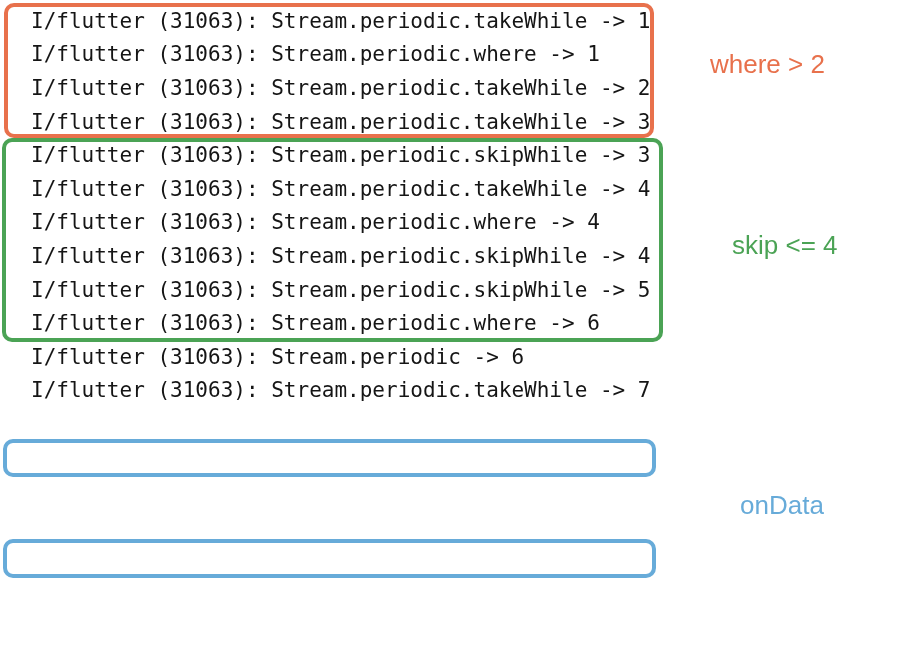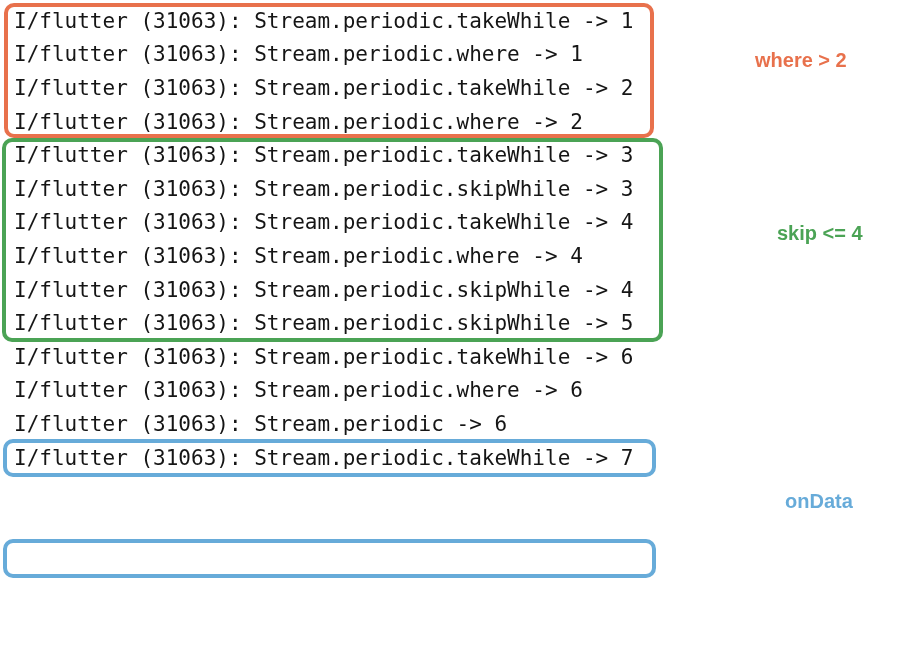--- a/index.html
+++ b/index.html
@@ -20,21 +20,21 @@
     left: 0;
     width: 700px;
     color: var(--log_text, #151515);
     font-family: "DejaVu Sans Mono", monospace;
     font-size: 21px;
   }
   .log-line {
     height: 33.6px;
     display: flex;
     align-items: center;
-    padding-left: 14px;
+    padding-left: 31px;
     white-space: pre;
   }
   .hl-box {
     position: absolute;
     box-sizing: border-box;
     border-radius: 10px;
     pointer-events: none;
     background: transparent;
   }
   .hl-orange {
@@ -48,44 +48,41 @@
   .hl-blue-1 {
     border: 4px solid var(--blue, #67ABD9);
     left: 3px; top: 439px; width: 653px; height: 38px;
   }
   .hl-blue-2 {
     border: 4px solid var(--blue, #67ABD9);
     left: 3px; top: 539px; width: 653px; height: 39px;
   }
   .annotation {
     position: absolute;
-    font-size: 20px;
-    font-weight: 700;
+    font-size: 26px;
+    font-weight: 400;
     white-space: pre;
-    margin-left: 45px;
   }
   .annotation-where { left: 710px; top: 49px;  color: var(--orange, #E8714C); }
-  .annotation-skip  { left: 732px; top: 222px; color: var(--green, #4BA355); }
+  .annotation-skip  { left: 732px; top: 230px; color: var(--green, #4BA355); }
   .annotation-ondata{ left: 740px; top: 490px; color: var(--blue, #67ABD9); text-align: center; }
 </style>
 </head>
 <body>
 
 <div class="log-container">
   <div class="log-line">I/flutter (31063): Stream.periodic.takeWhile -&gt; 1</div>
   <div class="log-line">I/flutter (31063): Stream.periodic.where -&gt; 1</div>
   <div class="log-line">I/flutter (31063): Stream.periodic.takeWhile -&gt; 2</div>
-  <div class="log-line">I/flutter (31063): Stream.periodic.where -&gt; 2</div>
   <div class="log-line">I/flutter (31063): Stream.periodic.takeWhile -&gt; 3</div>
   <div class="log-line">I/flutter (31063): Stream.periodic.skipWhile -&gt; 3</div>
   <div class="log-line">I/flutter (31063): Stream.periodic.takeWhile -&gt; 4</div>
   <div class="log-line">I/flutter (31063): Stream.periodic.where -&gt; 4</div>
   <div class="log-line">I/flutter (31063): Stream.periodic.skipWhile -&gt; 4</div>
   <div class="log-line">I/flutter (31063): Stream.periodic.skipWhile -&gt; 5</div>
-  <div class="log-line">I/flutter (31063): Stream.periodic.takeWhile -&gt; 6</div>
   <div class="log-line">I/flutter (31063): Stream.periodic.where -&gt; 6</div>
   <div class="log-line">I/flutter (31063): Stream.periodic -&gt; 6</div>
   <div class="log-line">I/flutter (31063): Stream.periodic.takeWhile -&gt; 7</div>
 </div>
 
 <div class="hl-box hl-orange"></div>
 <div class="hl-box hl-green"></div>
 <div class="hl-box hl-blue-1"></div>
 <div class="hl-box hl-blue-2"></div>
 

